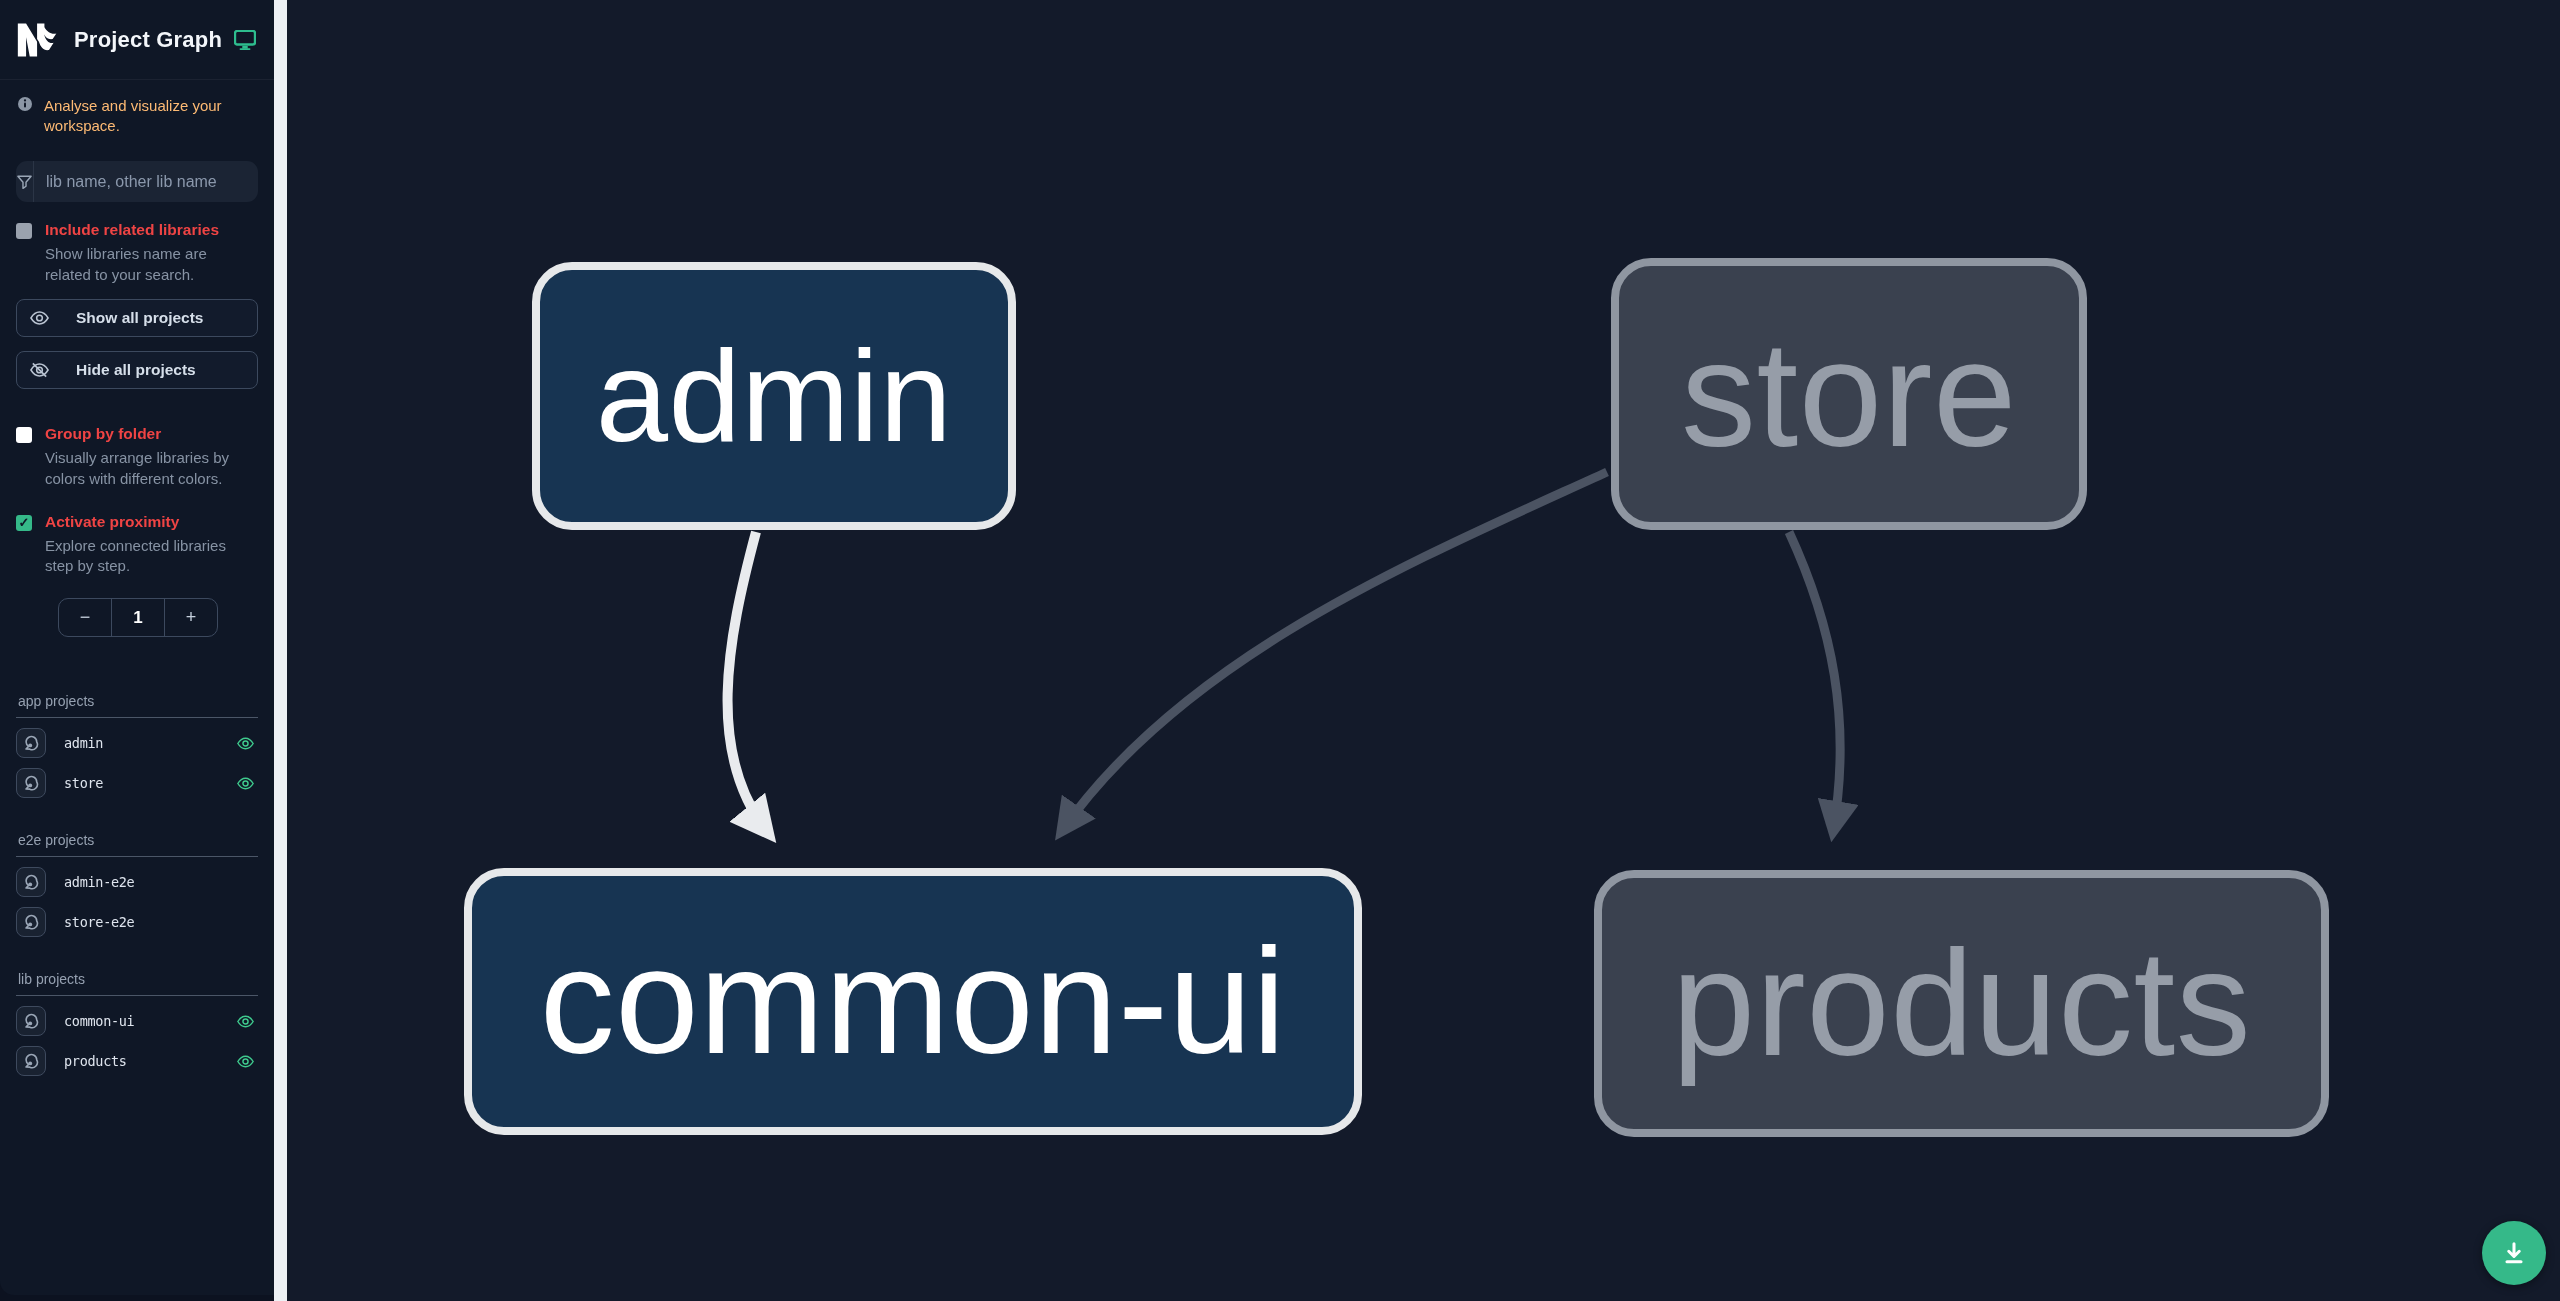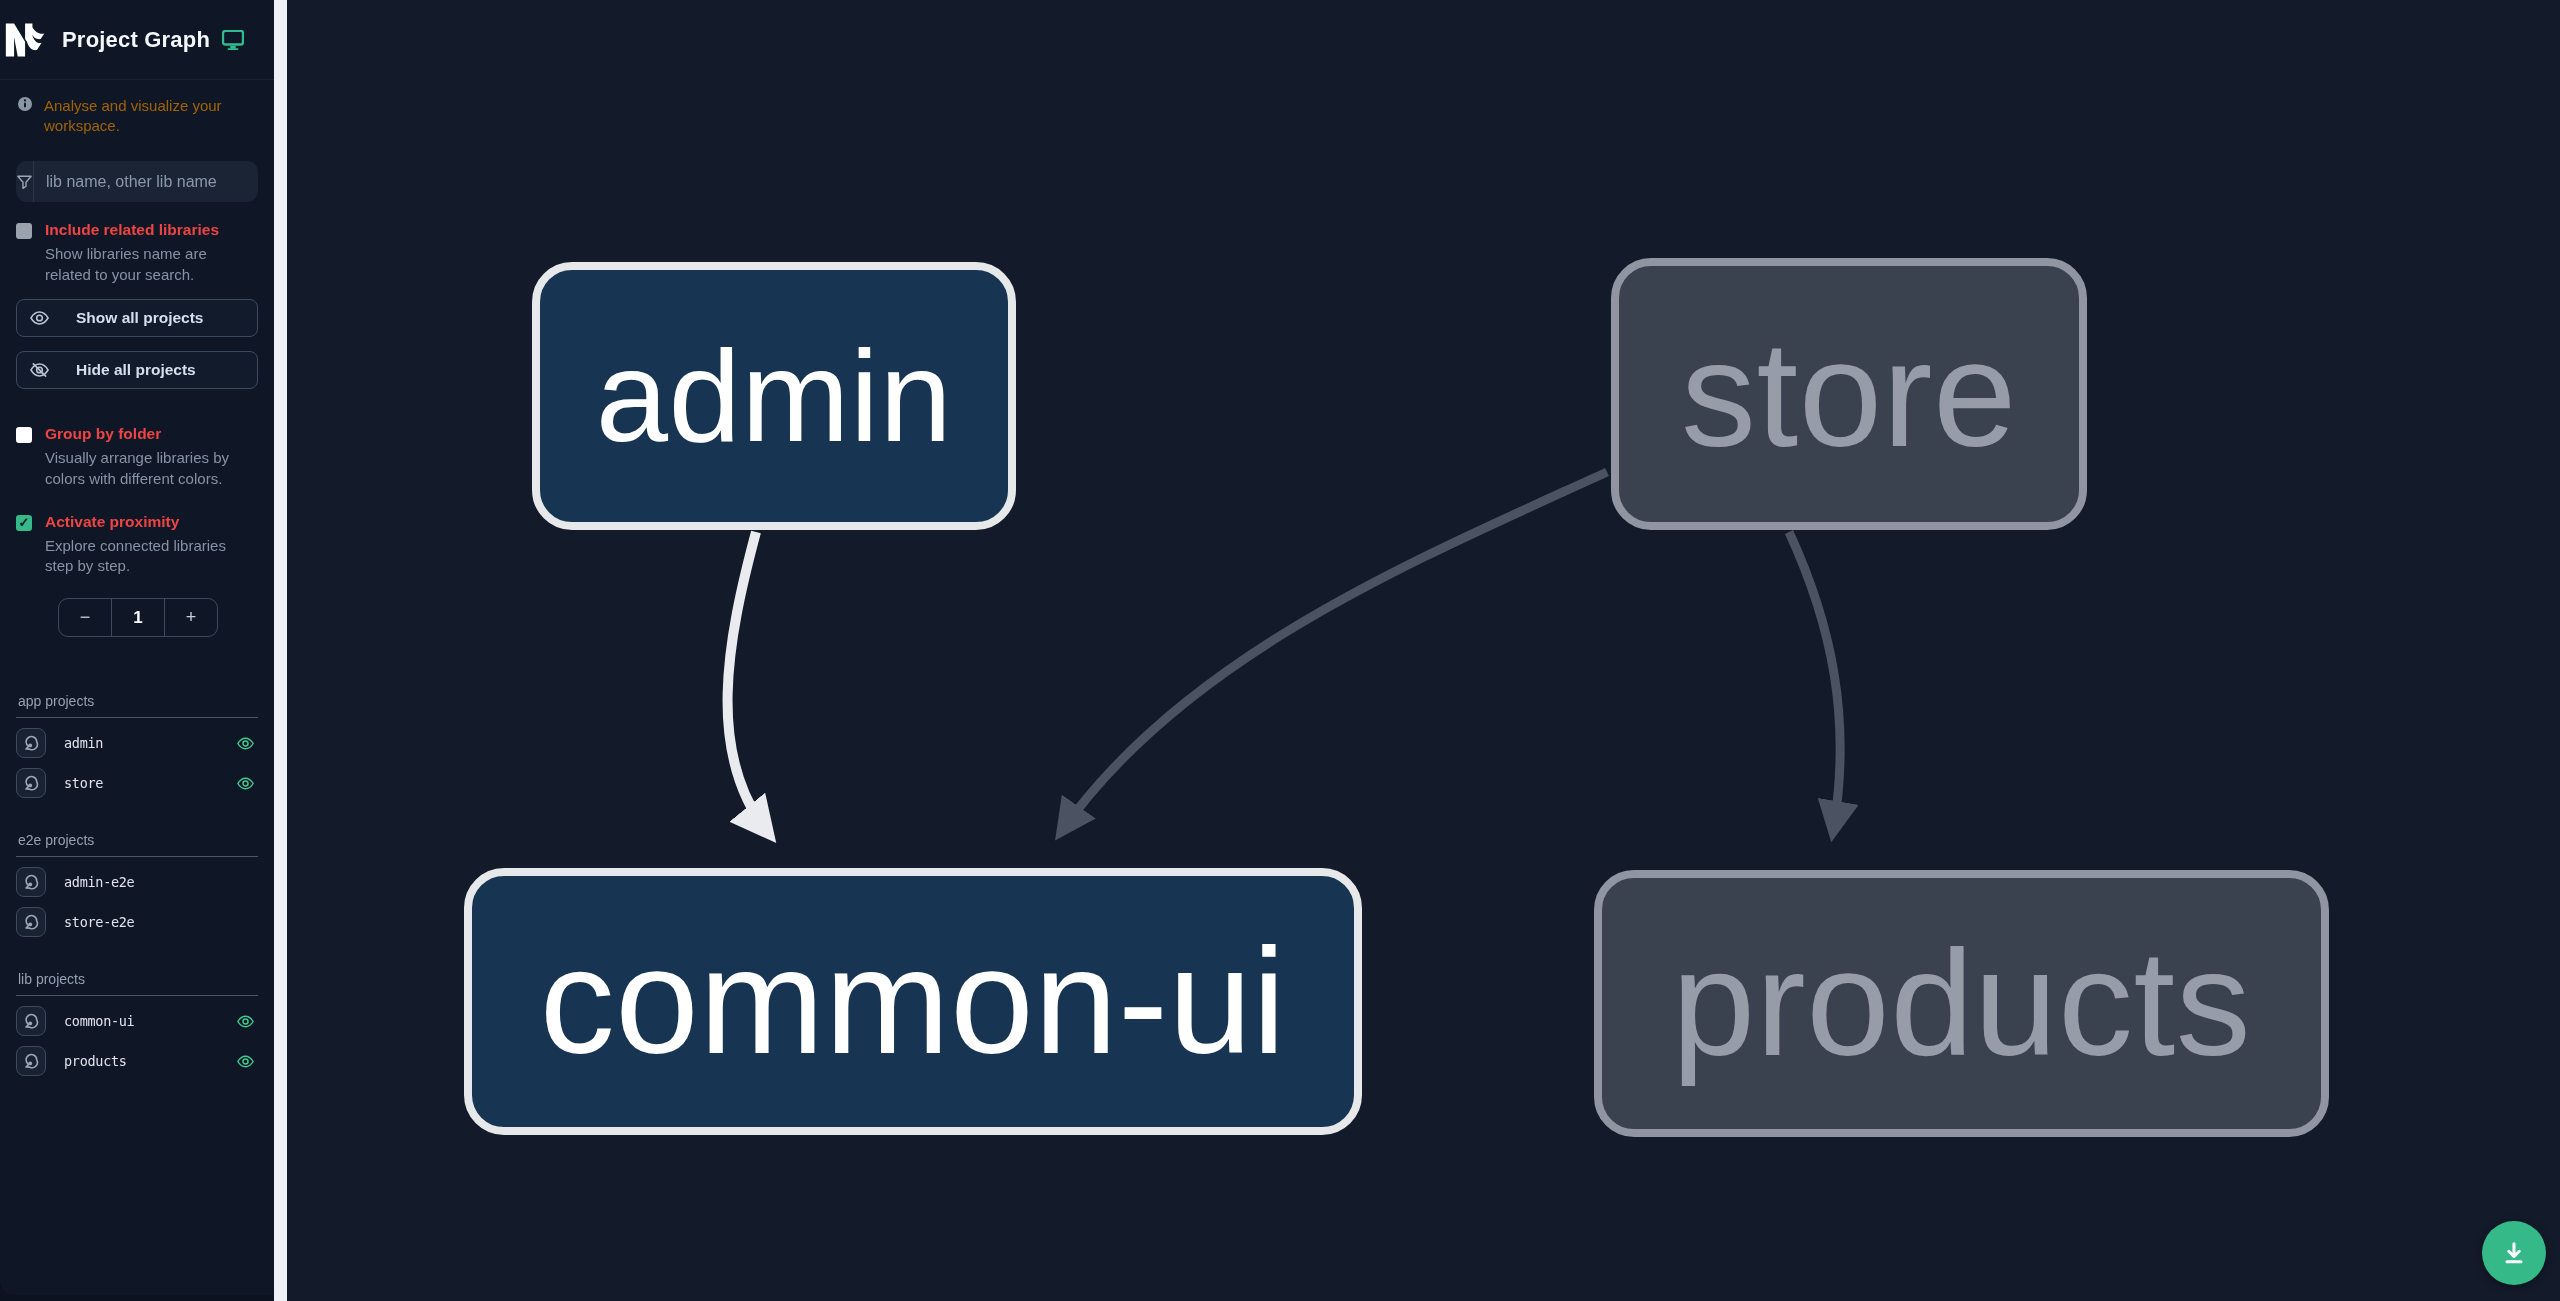--- a/index.html
+++ b/index.html
@@ -6,28 +6,28 @@
   html,body { width:2560px; height:1301px; overflow:hidden; background:#0c1220;
               font-family:"Liberation Sans", sans-serif; }
   #app { position:relative; width:2560px; height:1301px; }
 
   
   .sidebar { position:absolute; left:0; top:0; width:274px; height:1295px;
              background:#0f1726; border-bottom-left-radius:14px; color:#dbe3ee; }
   .side-divider { position:absolute; left:274px; top:0; width:13px; height:1301px;
                   background:#eef1f5; }
 
-  .app-header { height:80px; display:flex; align-items:center; padding:0 4px;
+  .app-header { height:80px; display:flex; align-items:center; padding:0 16px;
                 border-bottom:1px solid rgba(255,255,255,0.05); }
   .nx-logo { width:44px; height:38px; flex:0 0 auto; }
   .app-title { margin-left:14px; font-size:22px; font-weight:700; color:#f3f6fa; letter-spacing:.2px; }
   .monitor-icon { margin-left:12px; width:22px; height:20px; }
 
   .tagline { display:flex; align-items:flex-start; padding:16px 18px 0 18px; }
-  .tagline .txt { margin-left:12px; font-size:15px; color:#a16207; line-height:1.3; }
+  .tagline .txt { margin-left:12px; font-size:15px; color:#fdba74; line-height:1.3; }
   .info-icon { flex:0 0 auto; margin-top:1px; }
 
   .filter-box { margin:26px 16px 0 16px; height:41px; background:#1b2434; border-radius:11px;
                 display:flex; align-items:center; overflow:hidden; }
   .filter-icon-cell { width:43px; height:100%; display:flex; align-items:center; justify-content:center;
                       border-right:1px solid #2b3546; }
   .filter-box input { flex:1; height:100%; background:transparent; border:none; outline:none;
                       padding:0 12px; font-size:16px; color:#cbd5e3;
                       font-family:"Liberation Sans", sans-serif; }
   .filter-box input::placeholder { color:#8b98ac; opacity:1; }

